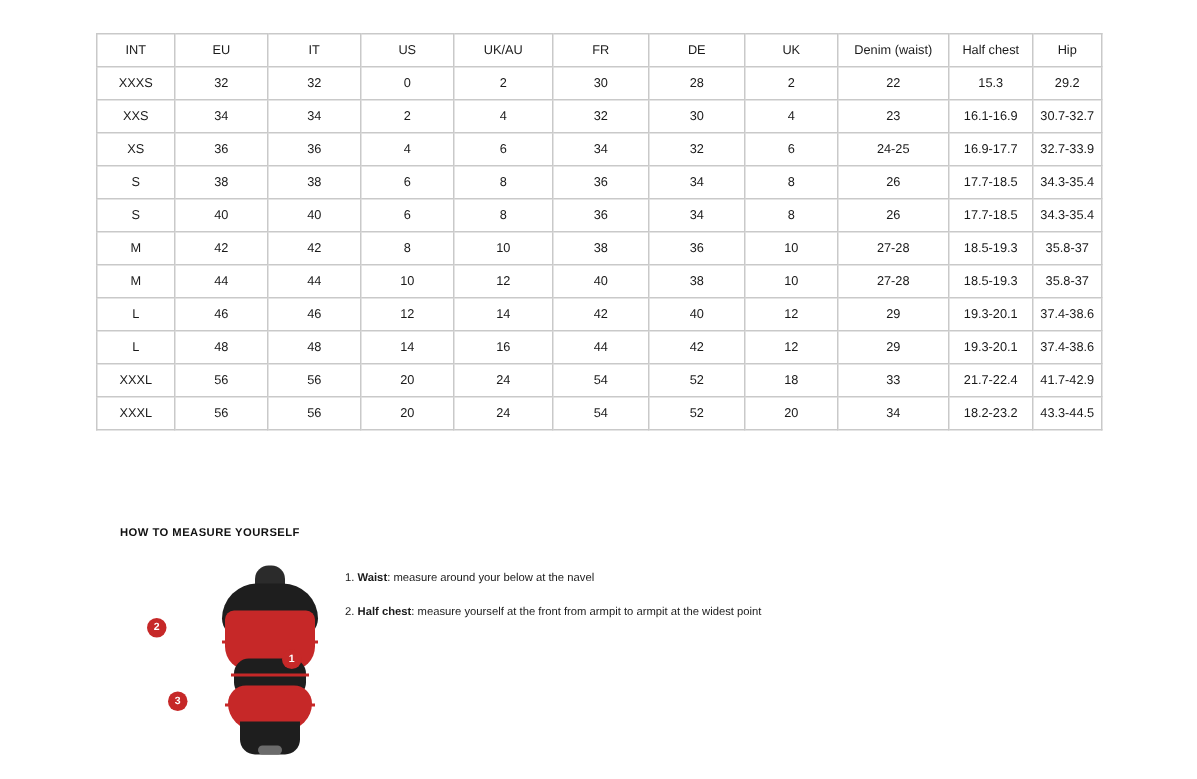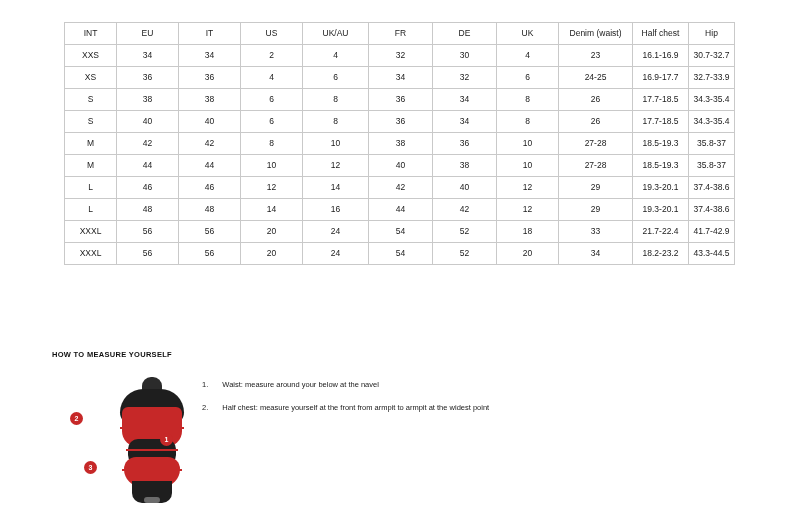--- a/index.html
+++ b/index.html
@@ -61,21 +61,21 @@
   col.c8 { width: 74px; }
   col.c9 { width: 56px; }
   col.c10 { width: 46px; }
 
   
   td.left-pad { text-align: center; }
 
   
   .measure-section {
     position: absolute;
-    left: 52px;
+    left: 80px;
     top: 350px;
     width: 690px;
   }
   .measure-title {
     font-size: 7.5px;
     font-weight: bold;
     letter-spacing: 0.3px;
     color: #111;
     margin-bottom: 10px;
   }
@@ -93,21 +93,21 @@
   .notes {
     margin-left: 22px;
     padding-top: 10px;
   }
   .note {
     font-size: 7.5px;
     line-height: 12px;
     margin-bottom: 11px;
     color: #1a1a1a;
   }
-  .note b { font-weight: normal; margin-left: 12px; }
+  .note b { font-weight: bold; }
 
   
   .torso {
     position: absolute;
     left: 28px;
     top: 8px;
     width: 54px;
     height: 110px;
   }
   .neck {
@@ -227,20 +227,33 @@
           <th>UK/AU</th>
           <th>FR</th>
           <th>DE</th>
           <th>UK</th>
           <th>Denim (waist)</th>
           <th>Half chest</th>
           <th>Hip</th>
         </tr>
       </thead>
       <tbody>
+        <tr>
+          <td>XXXS</td>
+          <td>32</td>
+          <td>32</td>
+          <td>0</td>
+          <td>2</td>
+          <td>30</td>
+          <td>28</td>
+          <td>2</td>
+          <td class="left-pad">22</td>
+          <td class="left-pad">15.3</td>
+          <td class="left-pad">29.2</td>
+        </tr>
         <tr>
           <td>XXS</td>
           <td>34</td>
           <td>34</td>
           <td>2</td>
           <td>4</td>
           <td>32</td>
           <td>30</td>
           <td>4</td>
           <td class="left-pad">23</td>

